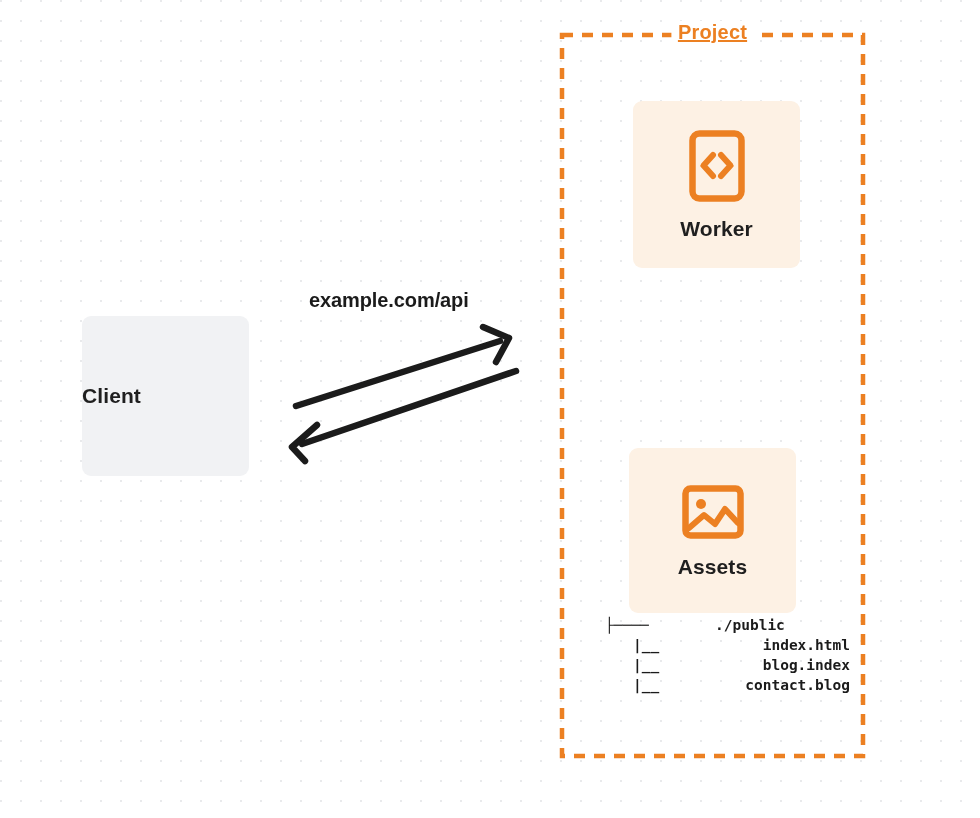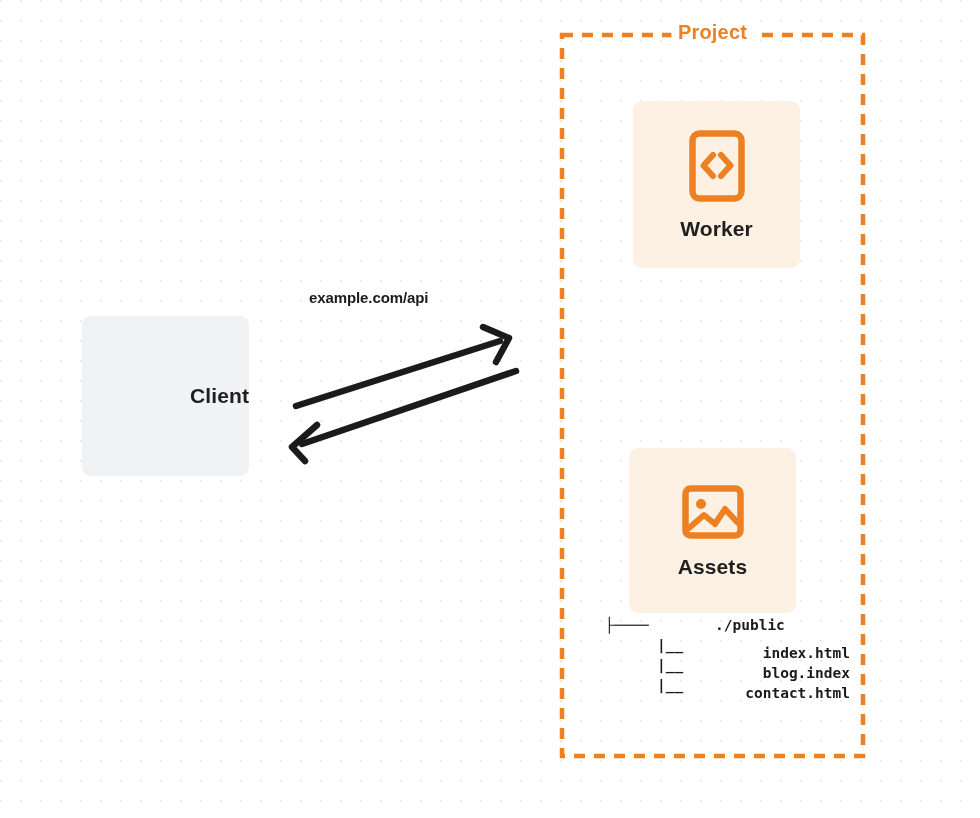--- a/index.html
+++ b/index.html
@@ -28,21 +28,21 @@
   #client-box {
     position: absolute;
     left: 82px;
     top: 316px;
     width: 167px;
     height: 160px;
     background: #f1f2f4;
     border-radius: 9px;
     display: flex;
     align-items: center;
-    justify-content: flex-end;
+    justify-content: flex-start;
   }
   #client-box .box-label {
     font-size: 21px;
     font-weight: bold;
     color: #1f1f1f;
     letter-spacing: 0.1px;
   }
 
   
   #arrows-layer {
@@ -52,21 +52,21 @@
     width: 980px;
     height: 818px;
     pointer-events: none;
   }
 
   
   #arrow-label {
     position: absolute;
     left: 309px;
     top: 289px;
-    font-size: 15px;
+    font-size: 20px;
     font-weight: bold;
     color: #1b1b1b;
     white-space: nowrap;
     letter-spacing: -0.1px;
   }
 
   
   #project-container {
     position: absolute;
     left: 560px;
@@ -88,20 +88,21 @@
     left: 50%;
     top: -12px;
     transform: translateX(-50%);
     background: #ffffff;
     padding: 0 7px;
     font-size: 20px;
     font-weight: bold;
     color: #ec8022;
     letter-spacing: 0.2px;
     white-space: nowrap;
+    text-decoration: underline;
   }
 
   
   .service-card {
     position: absolute;
     background: #fdf1e4;
     border-radius: 9px;
     display: flex;
     flex-direction: column;
     align-items: center;
@@ -156,26 +157,25 @@
   .tree-root-name {
     position: absolute;
     left: 66px;
     top: 0;
     margin-left: 44px;
   }
   .tree-child-branch {
     position: absolute;
     left: 28px;
     top: 0;
-    margin-left: 24px;
   }
   .tree-child-name {
     position: absolute;
     right: 0;
-    top: 8px;
+    top: 0;
     text-align: right;
   }
 </style>
 </head>
 <body>
 
 <div id="canvas">
 
   <div id="client-box">
     <span class="box-label">Client</span>
@@ -230,18 +230,18 @@
       <div class="tree-row">
         <span class="tree-child-branch">|__</span>
         <span class="tree-child-name">index.html</span>
       </div>
       <div class="tree-row">
         <span class="tree-child-branch">|__</span>
         <span class="tree-child-name">blog.index</span>
       </div>
       <div class="tree-row">
         <span class="tree-child-branch">|__</span>
-        <span class="tree-child-name">contact.html</span>
+        <span class="tree-child-name">contact.blog</span>
       </div>
     </div>
 
   </div>
 </div>
 
 </body></html>

